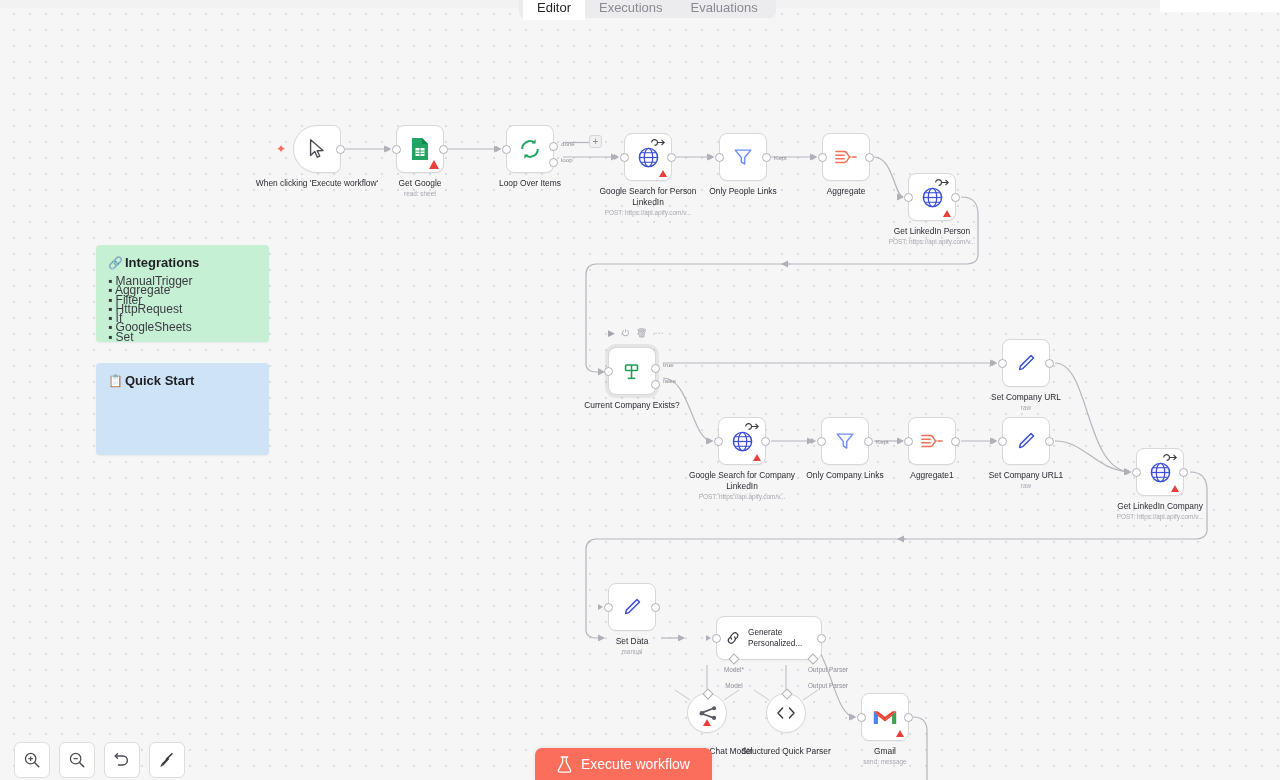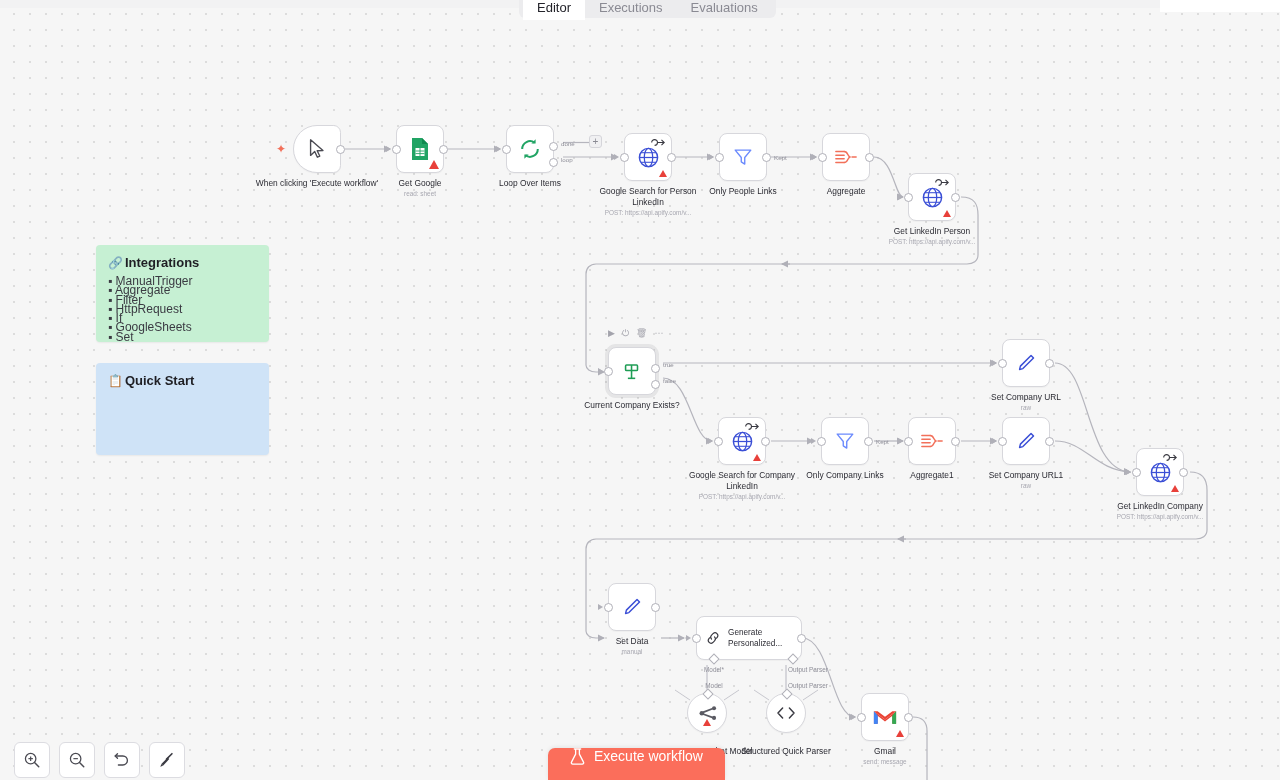--- a/index.html
+++ b/index.html
@@ -150,23 +150,23 @@
   
   #controls { position: absolute; left: 14px; bottom: 2px; display: flex; gap: 9px; z-index: 30; }
   .ctlbtn {
     width: 36px; height: 36px; background: #fff; border: 1px solid #dcdce1;
     border-radius: 6px; display: flex; align-items: center; justify-content: center;
     cursor: pointer;
   }
 
   
   #execbtn {
-    position: absolute; left: 548px; bottom: 0px; height: 32px;
+    position: absolute; left: 535px; bottom: 0px; height: 32px;
     background: #fb6e5b; color: #fff; border-radius: 7px 7px 0 0;
-    display: flex; align-items: flex-start; gap: 9px; padding: 0 22px;
+    display: flex; align-items: center; gap: 9px; padding: 0 22px;
     font-size: 14px; cursor: pointer; z-index: 30;
     box-shadow: 0 -1px 4px rgba(0,0,0,.08);
   }
 
   #topstrip {
     position:absolute; left:0; top:0; width:1280px; height:8px;
     background:#f2f2f3; z-index:35;
   }
   #topstrip2 {
     position:absolute; left:1160px; top:0; width:120px; height:12px;
@@ -524,21 +524,21 @@
           <path d="M17.5 3.8 l2.7 2.7 l-11.6 11.6 l-3.6 0.9 l0.9 -3.6 z" fill="none" stroke="#3b4fd6" stroke-width="1.6" stroke-linejoin="round"></path>
         </svg>
         <div class="arrowin"></div>
         <div class="port in"></div>
         <div class="port out"></div>
       </div>
       <div class="nlabel">Set Data</div>
       <div class="nsub" style="top:64px;left:24px">manual</div>
     </div>
 
-    <div class="node" style="left:696px;top:616px">
+    <div class="node" style="left:716px;top:616px">
       <div class="nbox wide">
         <svg width="20" height="20" viewBox="0 0 24 24">
           <path d="M9.8 13.6 a4.2 4.2 0 0 1 0 -5.9 l2.5 -2.5 a4.2 4.2 0 0 1 5.9 5.9 l-1.3 1.3" fill="none" stroke="#3a3a42" stroke-width="1.7" stroke-linecap="round"></path>
           <path d="M14.2 10.4 a4.2 4.2 0 0 1 0 5.9 l-2.5 2.5 a4.2 4.2 0 0 1 -5.9 -5.9 l1.3 -1.3" fill="none" stroke="#3a3a42" stroke-width="1.7" stroke-linecap="round"></path>
         </svg>
         <div class="nchaintext">Generate Personalized...</div>
         <div class="arrowin"></div>
         <div class="port in"></div>
         <div class="port out"></div>
         <div class="diamond" style="left:13px;bottom:-4px"></div>

